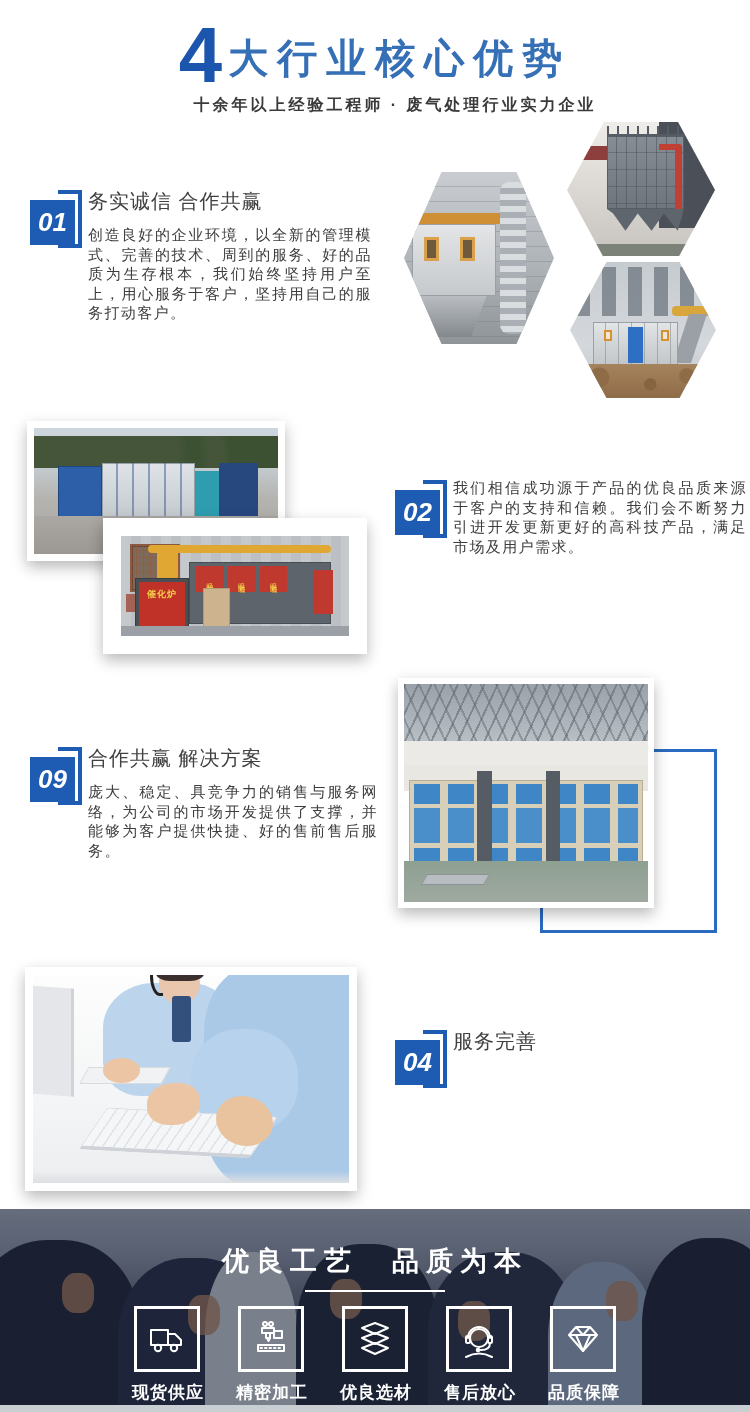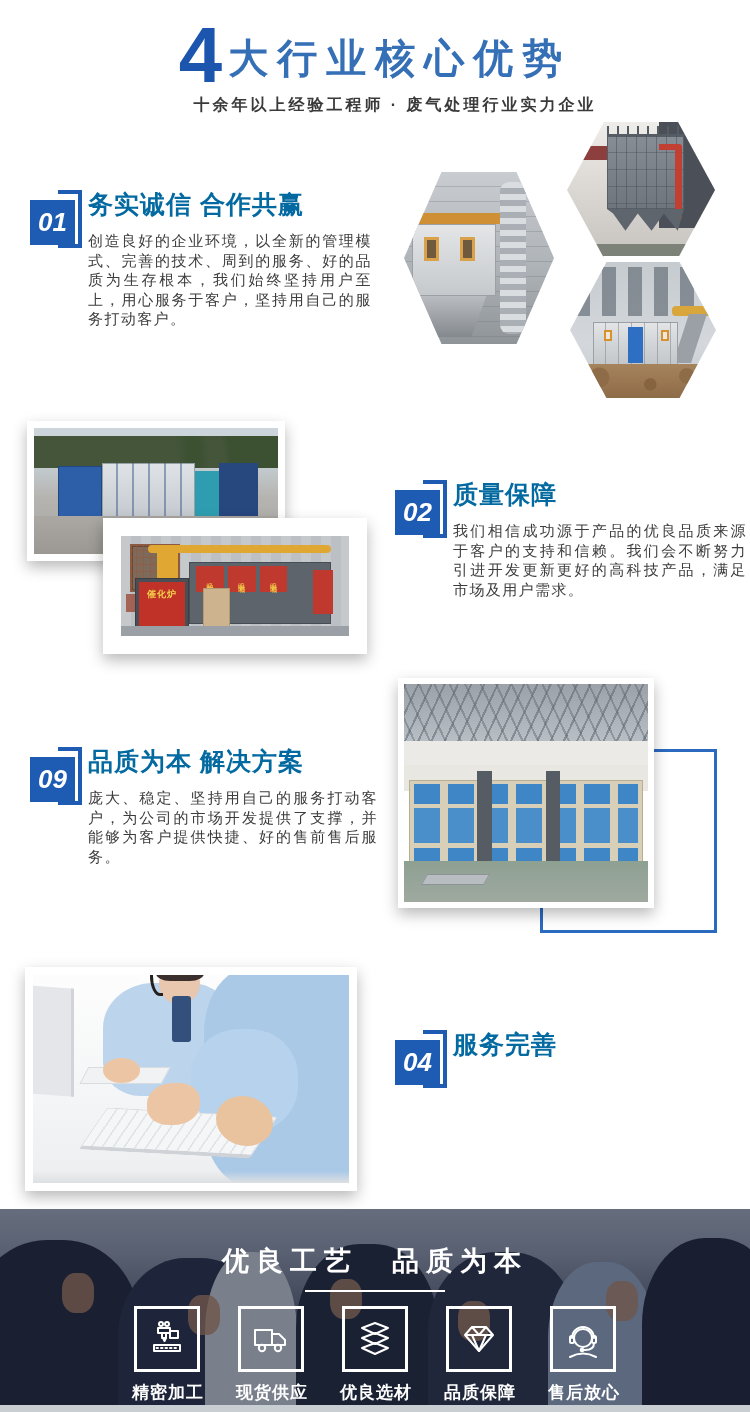--- a/index.html
+++ b/index.html
@@ -13,21 +13,21 @@
   .header-title { font-size:40px; font-weight:bold; color:#356fb6; letter-spacing:9px; margin-left:6px; padding-bottom:2px; }
   .header-sub { margin-top:7px; font-size:16px; font-weight:bold; color:#3a3a3a; letter-spacing:3px; padding-left:40px; }
 
   
   .sec { position:absolute; }
   .badge { position:absolute; left:0; top:2px; width:56px; height:64px;font-style:italic; }
   .bracket { position:absolute; left:28px; top:0; width:24px; height:58px; border:4px solid #1d5cb2; border-left:none; }
   .num { position:absolute; left:0; top:10px; width:45px; height:45px; background:#1d5cb2; color:#fff;
          font-size:26px; font-weight:bold; line-height:45px; text-align:center; }
   .sec-content { margin-left:58px; }
-  .s-title { font-size:25px; font-weight:bold; color:#0369a1; letter-spacing:1px; margin-bottom:10px; white-space:nowrap; }
+  .s-title { font-size:20px; font-weight:normal; color:#404040; letter-spacing:1px; margin-bottom:10px; white-space:nowrap; }
   .s-body { font-size:15px; color:#3d3d3d; letter-spacing:1.4px; line-height:19.5px; text-align:justify; }
 
   .sec1 { left:30px; top:188px; width:342px; }
   .sec2 { left:395px; top:478px; width:352px; }
   .sec3 { left:30px; top:745px; width:348px; }
   .sec4 { left:395px; top:1028px; width:352px; }
 
   
   .hex { position:absolute; clip-path:polygon(25% 0%,75% 0%,100% 50%,75% 100%,25% 100%,0% 50%);
          background:#fff; filter:drop-shadow(0 7px 7px rgba(0,0,0,.25)); }
@@ -171,33 +171,32 @@
       <div class="abs" style="left:0;bottom:0;width:100%;height:10%;background:#9aa0a6;"></div>
     </div>
   </div>
 
   <div class="sec sec2">
     <div class="badge">
       <div class="bracket"></div>
       <div class="num">02</div>
     </div>
     <div class="sec-content">
-      <div class="s-title">质量保障</div>
       <div class="s-body">我们相信成功源于产品的优良品质来源于客户的支持和信赖。我们会不断努力引进开发更新更好的高科技产品，满足市场及用户需求。</div>
     </div>
   </div>
 
   <div class="sec sec3">
     <div class="badge">
       <div class="bracket"></div>
       <div class="num">09</div>
     </div>
     <div class="sec-content">
-      <div class="s-title">品质为本 解决方案</div>
-      <div class="s-body">庞大、稳定、坚持用自己的服务打动客户，为公司的市场开发提供了支撑，并能够为客户提供快捷、好的售前售后服务。</div>
+      <div class="s-title">合作共赢 解决方案</div>
+      <div class="s-body">庞大、稳定、具竞争力的销售与服务网络，为公司的市场开发提供了支撑，并能够为客户提供快捷、好的售前售后服务。</div>
     </div>
   </div>
 
   <div class="rect-accent"></div>
 
   <div class="photo photo3">
     <div class="ph">
       <div class="abs" style="left:0;top:0;width:100%;height:32%;background:repeating-linear-gradient(115deg,rgba(95,102,110,.55) 0 2px,transparent 2px 12px),repeating-linear-gradient(65deg,rgba(95,102,110,.45) 0 2px,transparent 2px 14px),linear-gradient(180deg,#9aa1a9 0%,#bfc5cb 100%);"></div>
       <div class="abs" style="left:0;top:26%;width:100%;height:11%;background:#eceae6;box-shadow:0 2px 2px rgba(90,95,100,.5);"></div>
       <div class="abs" style="left:0;top:37%;width:100%;height:12%;background:#e9e7e1;"></div>
@@ -260,81 +259,81 @@
     <div class="f-overlay"></div>
 
     <div class="f-content">
       <div class="f-title">优良工艺　品质为本</div>
       <div class="f-line"></div>
       <div class="f-items">
 
         <div class="f-item">
           <div class="f-box">
             <svg width="44" height="44" viewBox="0 0 44 44" fill="none" stroke="#ffffff" stroke-width="2" stroke-linecap="round" stroke-linejoin="round">
+              <path d="M6 13h17v15H6z"></path>
+              <path d="M23 17h7l6 6v5H23z"></path>
+              <circle cx="13" cy="31" r="3.2"></circle>
+              <circle cx="29" cy="31" r="3.2"></circle>
+            </svg>
+          </div>
+          <div class="f-label">现货供应</div>
+        </div>
+
+        <div class="f-item">
+          <div class="f-box">
+            <svg width="44" height="44" viewBox="0 0 44 44" fill="none" stroke="#ffffff" stroke-width="2" stroke-linecap="round" stroke-linejoin="round">
               <circle cx="16" cy="7" r="2"></circle>
                 <circle cx="22" cy="7" r="2"></circle>
               <path d="M13 11h12v5H13z"></path>
               <path d="M17 16v5h4v-5"></path>
               <path d="M18 21l1.5 3 1.5-3"></path>
               <rect x="25" y="14" width="8" height="7"></rect>
               <path d="M9 28h26v6H9z"></path>
               <path d="M11.5 31h21" stroke-dasharray="1.5 3"></path>
             </svg>
           </div>
           <div class="f-label">精密加工</div>
         </div>
 
         <div class="f-item">
           <div class="f-box">
-            <svg width="44" height="44" viewBox="0 0 44 44" fill="none" stroke="#ffffff" stroke-width="2" stroke-linecap="round" stroke-linejoin="round">
-              <path d="M6 13h17v15H6z"></path>
-              <path d="M23 17h7l6 6v5H23z"></path>
-              <circle cx="13" cy="31" r="3.2"></circle>
-              <circle cx="29" cy="31" r="3.2"></circle>
-            </svg>
-          </div>
-          <div class="f-label">现货供应</div>
-        </div>
-
-        <div class="f-item">
-          <div class="f-box">
             <svg width="44" height="44" viewBox="0 0 44 44" fill="none" stroke="#ffffff" stroke-width="2" stroke-linejoin="round">
               <path d="M22 6l13 5-13 6-13-6z"></path>
               <path d="M22 16l13 5-13 6-13-6z"></path>
               <path d="M22 26l13 5-13 6-13-6z"></path>
             </svg>
           </div>
           <div class="f-label">优良选材</div>
-        </div>
-
-        <div class="f-item">
-          <div class="f-box">
-            <svg width="44" height="44" viewBox="0 0 44 44" fill="none" stroke="#ffffff" stroke-width="2" stroke-linejoin="round">
-              <path d="M15 10h14l7 8-14 16L8 18z"></path>
-              <path d="M8 18h28"></path>
-              <path d="M15 10l7 8 7-8"></path>
-              <path d="M15 18l7 16 7-16"></path>
-            </svg>
-          </div>
-          <div class="f-label">品质保障</div>
         </div>
 
         <div class="f-item">
           <div class="f-box">
             <svg width="44" height="44" viewBox="0 0 44 44" fill="none" stroke="#ffffff" stroke-width="2" stroke-linecap="round" stroke-linejoin="round">
               <circle cx="22" cy="21" r="9"></circle>
               <path d="M11 21a11 11 0 0 1 22 0"></path>
               <rect x="9" y="19" width="4" height="7" rx="1.5"></rect>
               <rect x="31" y="19" width="4" height="7" rx="1.5"></rect>
               <path d="M33 26q0 7-9 7h-2"></path>
               <circle cx="21" cy="33" r="1.3"></circle>
               <path d="M9 40q13 -7 26 0"></path>
             </svg>
           </div>
           <div class="f-label">售后放心</div>
         </div>
 
+        <div class="f-item">
+          <div class="f-box">
+            <svg width="44" height="44" viewBox="0 0 44 44" fill="none" stroke="#ffffff" stroke-width="2" stroke-linejoin="round">
+              <path d="M15 10h14l7 8-14 16L8 18z"></path>
+              <path d="M8 18h28"></path>
+              <path d="M15 10l7 8 7-8"></path>
+              <path d="M15 18l7 16 7-16"></path>
+            </svg>
+          </div>
+          <div class="f-label">品质保障</div>
+        </div>
+
       </div>
     </div>
     <div class="bottom-strip"></div>
   </div>
 
 </div>
 
 </body></html>

